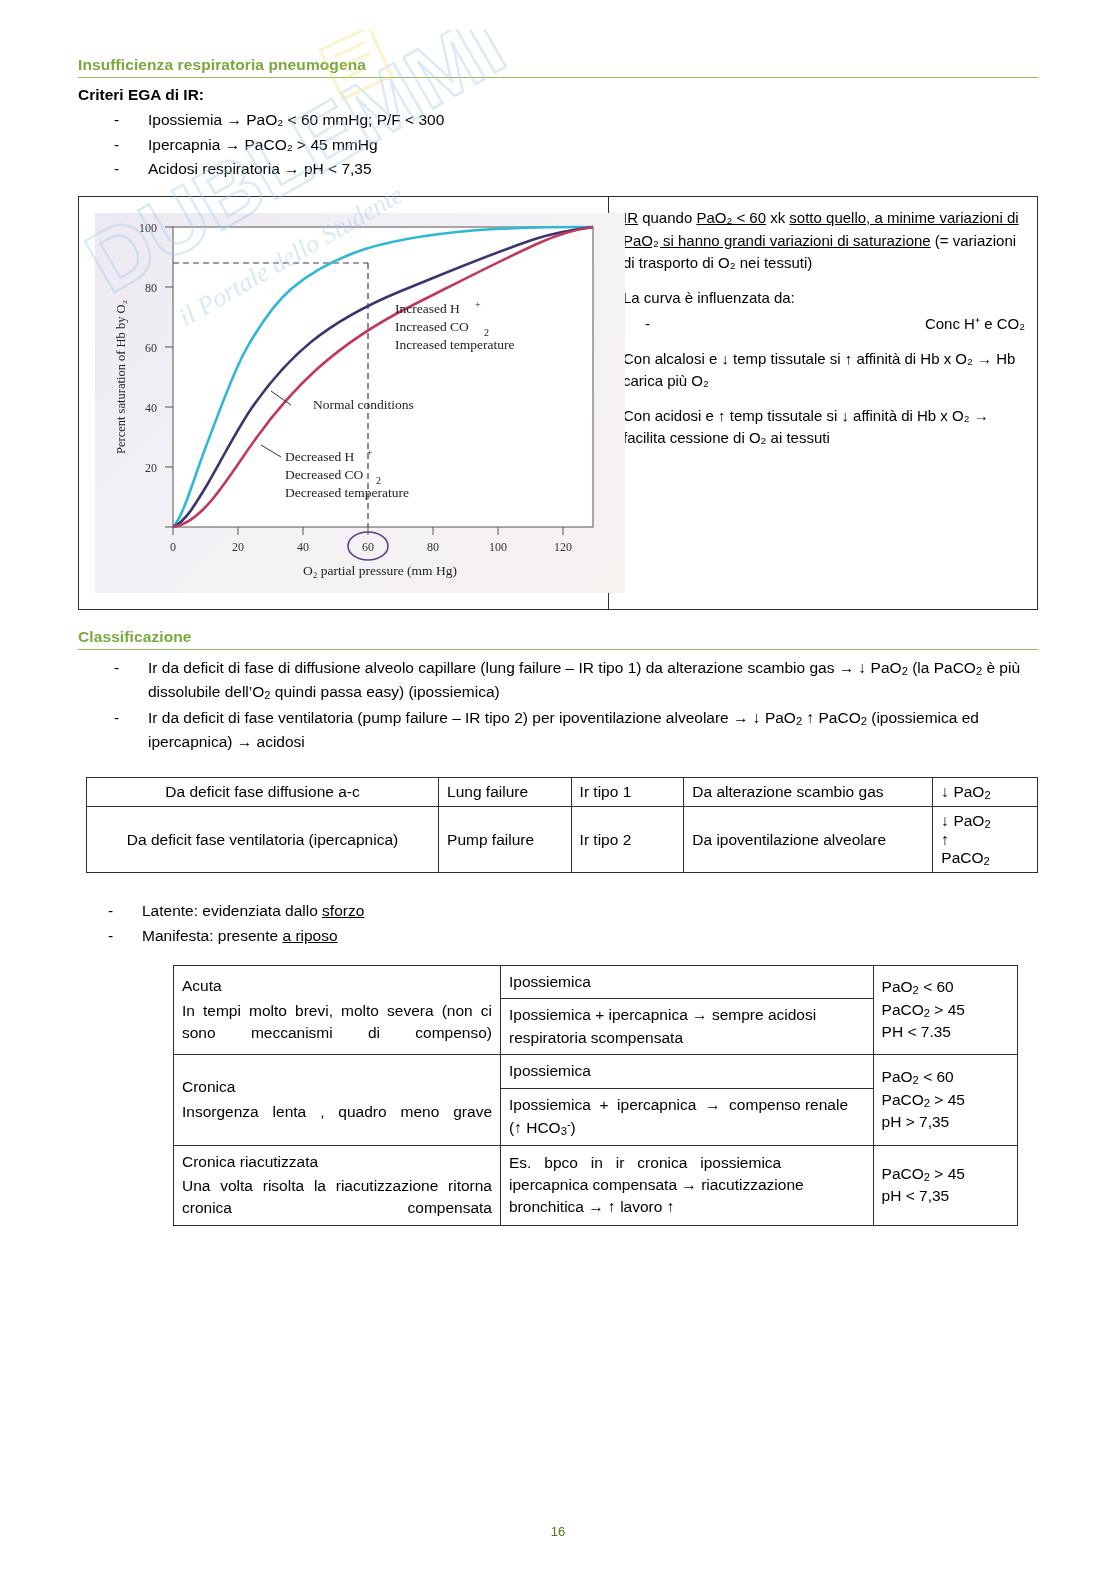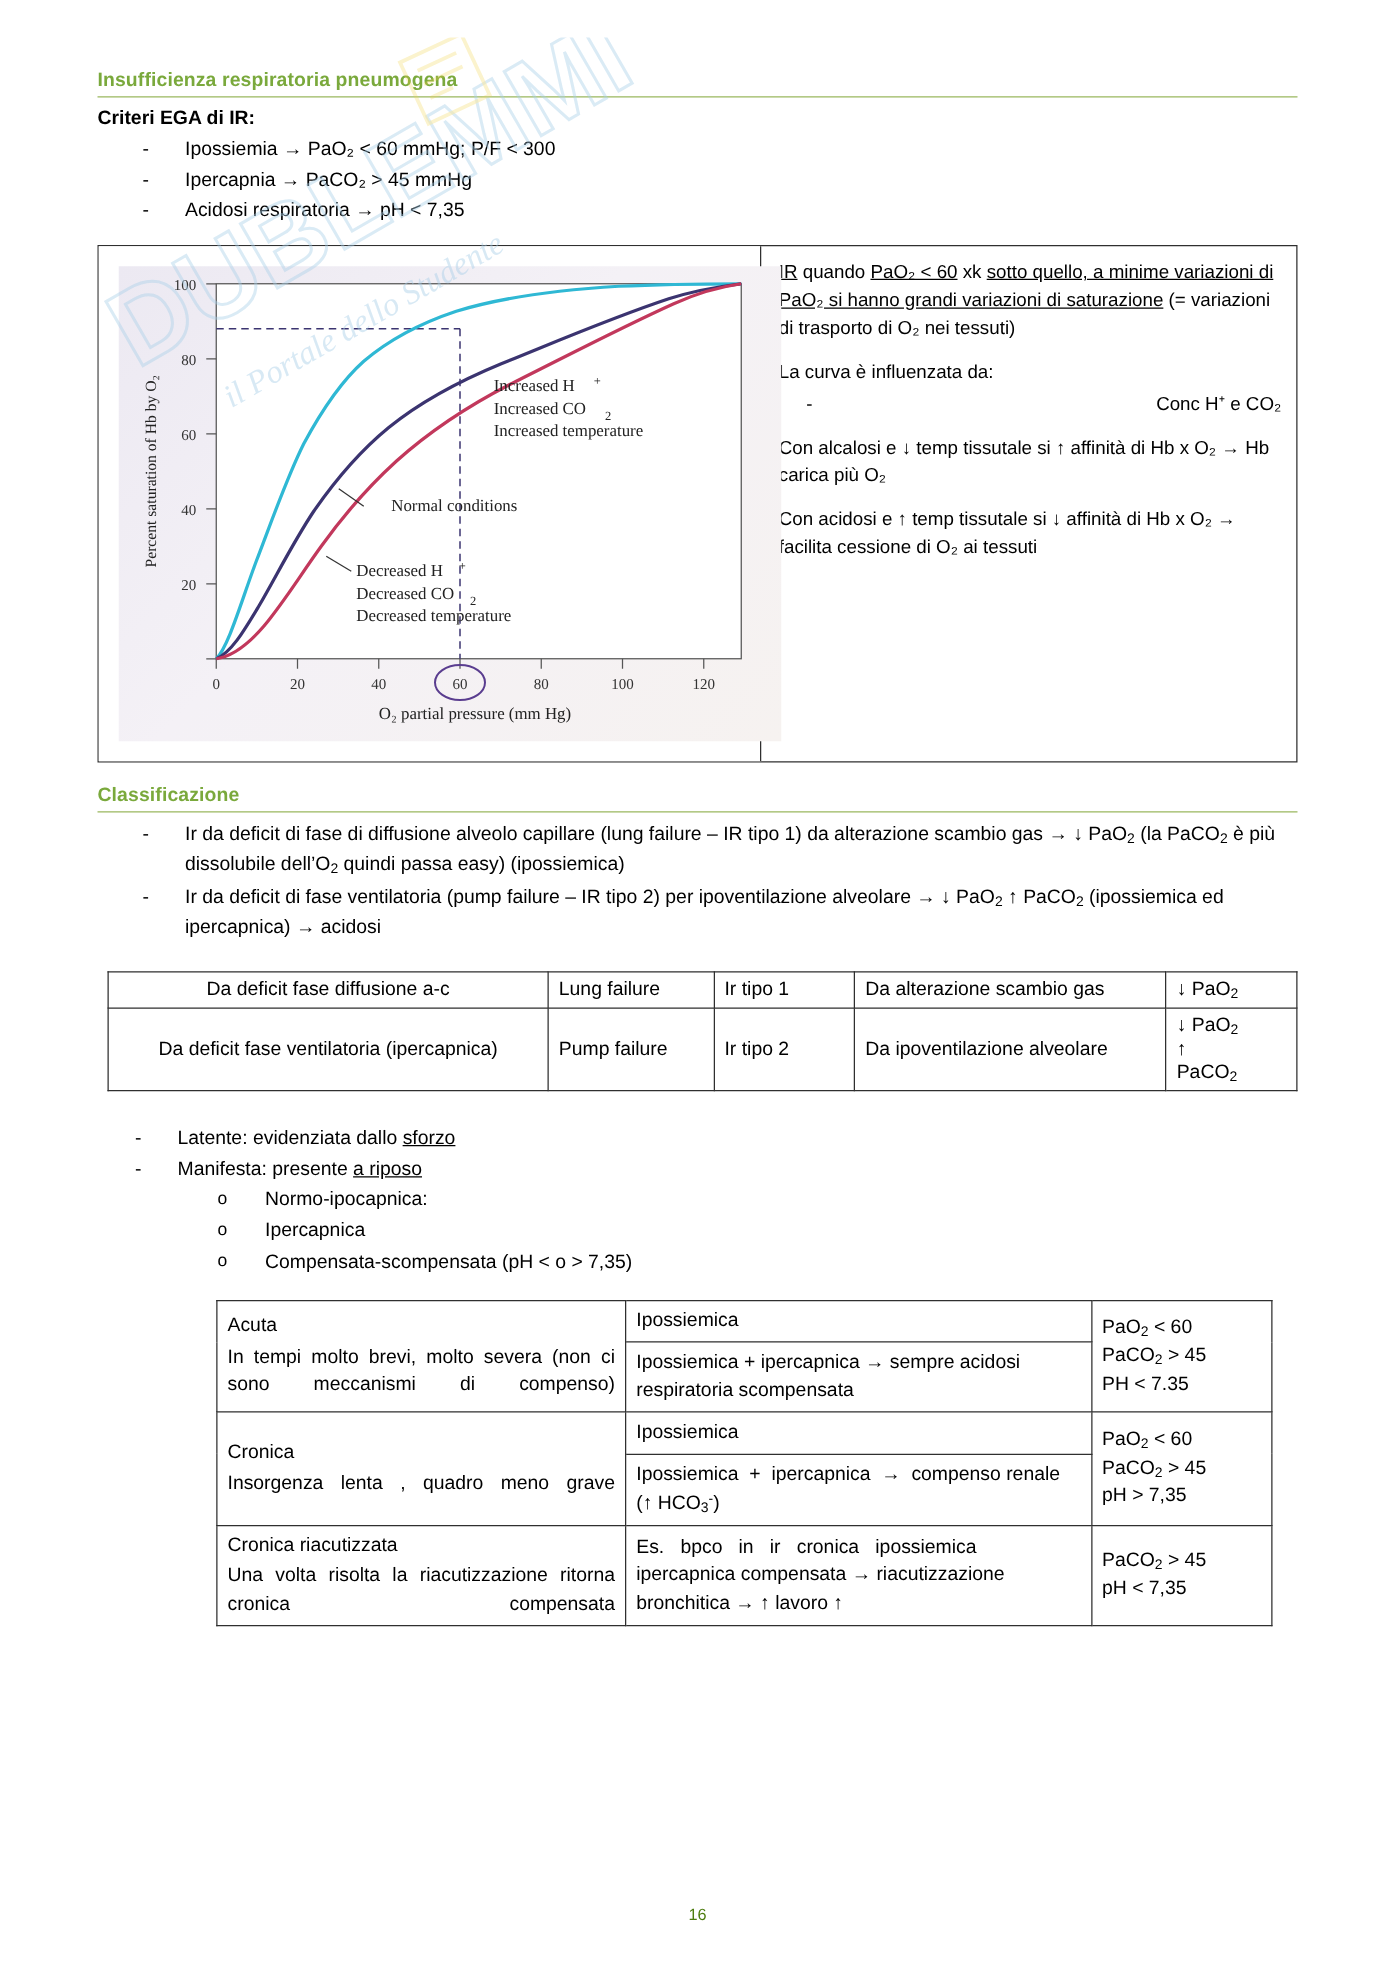--- a/index.html
+++ b/index.html
@@ -322,25 +322,20 @@
 
     <ul class="dash" style="margin-top:26px;padding-left:30px;">
       <li>
         <b>Latente</b><span>: evidenziata dallo <span class="u">sforzo</span></span>
       </li>
       <li>
         <b>Manifesta</b><span>: presente <span class="u">a riposo</span></span>
       </li>
     </ul>
 
-    <ul class="circ">
-      <li>Normo-ipocapnica:</li>
-      <li>Ipercapnica</li>
-      <li>Compensata-scompensata (pH &lt; o &gt; 7,35)</li>
-    </ul>
 
     <table class="grid tbl2">
       <tbody>
 
         <tr>
           <td rowspan="2" style="width:330px">
             <b>Acuta</b>
             <div class="just" style="margin-top:2px;">In tempi molto brevi, molto severa (non ci sono meccanismi di compenso)</div>
           </td>
           <td style="width:380px">Ipossiemica</td>

